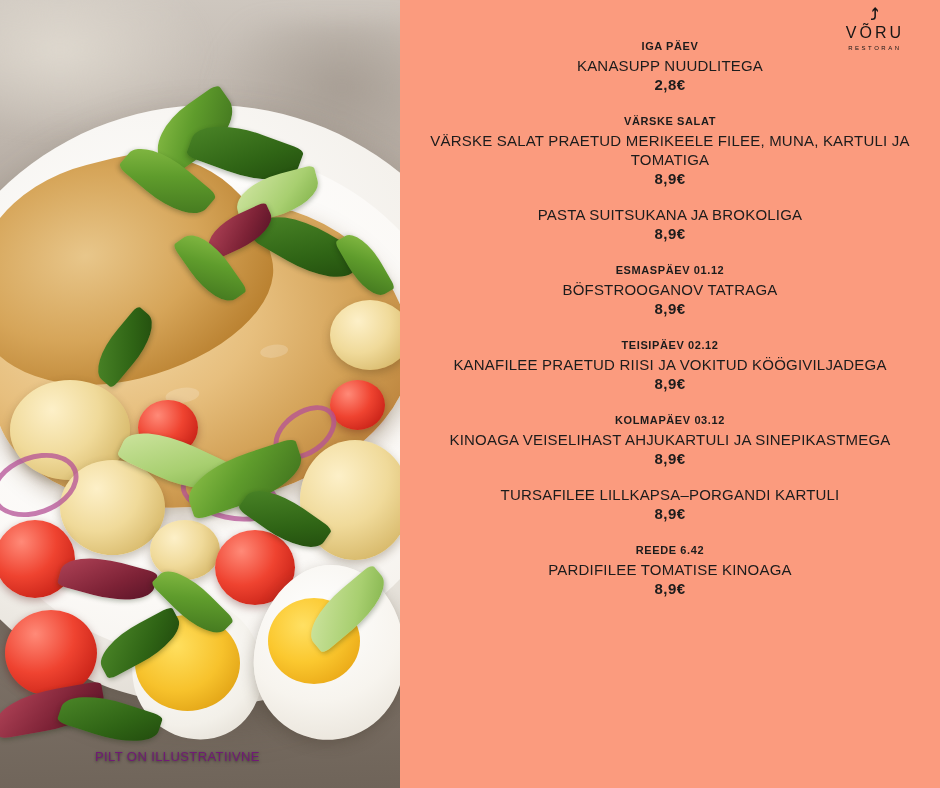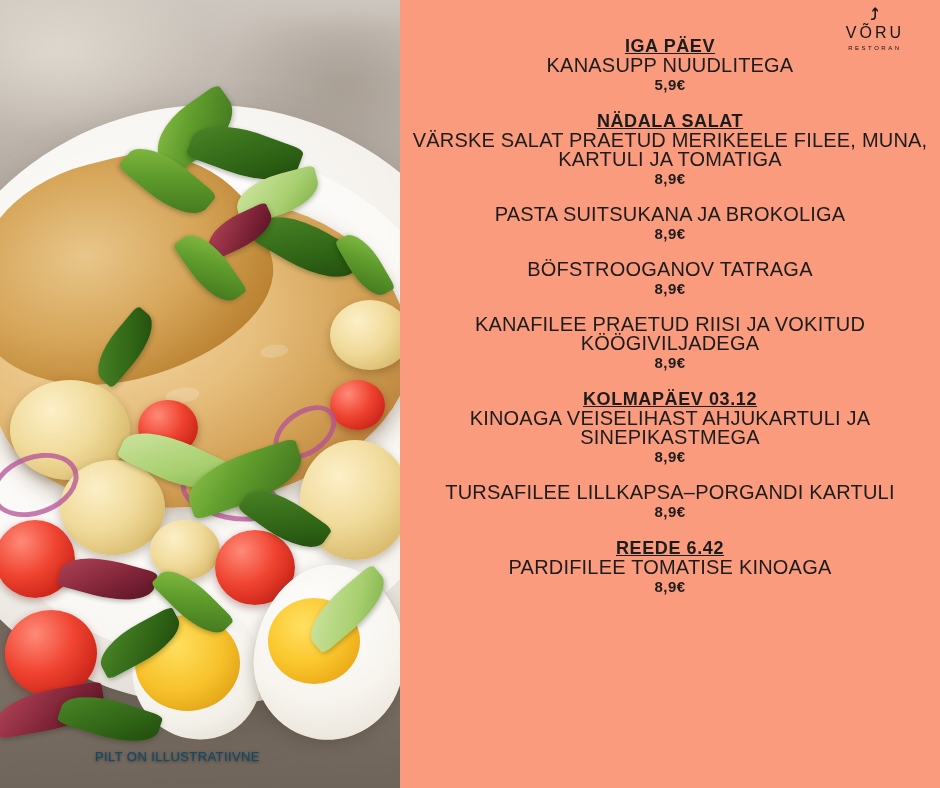--- a/index.html
+++ b/index.html
@@ -150,21 +150,21 @@
   .leaf-red {
     background:linear-gradient(140deg, #b5465a 0%, #7d2236 60%, #521124 100%);
   }
   .leaf-pale {
     background:linear-gradient(140deg, #d3e7a6 0%, #a8cf70 60%, #7cae45 100%);
   }
 
   .photo-caption {
     position:absolute;
     left:95px; bottom:24px;
-    color:#0c4a6e;
+    color:#701a75;
     font-size:13px;
     letter-spacing:.4px;
     text-shadow:0 1px 3px rgba(0,0,0,.55);
     z-index:40;
   }
 
   
   .menu-panel {
     position:relative;
     flex:1 1 auto;
@@ -209,28 +209,27 @@
     margin-top:1px;
   }
 
   .sections { margin-top:22px; }
 
   .section {
     text-align:center;
     margin-bottom:16px;
   }
   .sec-head {
-    font-size:18px;
+    font-size:11px;
     font-weight:bold;
     letter-spacing:.6px;
     line-height:20px;
-    text-decoration:underline;
   }
   .sec-desc {
-    font-size:20px;
+    font-size:15px;
     line-height:19px;
     letter-spacing:.2px;
     padding:0 4px;
   }
   .sec-price {
     font-size:15px;
     font-weight:bold;
     letter-spacing:.4px;
     line-height:20px;
   }
@@ -310,40 +309,42 @@
       <div class="logo-word">VÕRU</div>
       <div class="logo-sub">RESTORAN</div>
     </div>
 
 
     <div class="sections">
 
       <div class="section">
         <div class="sec-head">IGA PÄEV</div>
         <div class="sec-desc">KANASUPP NUUDLITEGA</div>
-        <div class="sec-price">5,9€</div>
-      </div>
-
-      <div class="section">
-        <div class="sec-head">NÄDALA SALAT</div>
+        <div class="sec-price">2,8€</div>
+      </div>
+
+      <div class="section">
+        <div class="sec-head">VÄRSKE SALAT</div>
         <div class="sec-desc">VÄRSKE SALAT PRAETUD MERIKEELE FILEE, MUNA, KARTULI JA TOMATIGA</div>
         <div class="sec-price">8,9€</div>
       </div>
 
       <div class="section">
         <div class="sec-desc">PASTA SUITSUKANA JA BROKOLIGA</div>
         <div class="sec-price">8,9€</div>
       </div>
 
       <div class="section">
+        <div class="sec-head">ESMASPÄEV 01.12</div>
         <div class="sec-desc">BÖFSTROOGANOV TATRAGA</div>
         <div class="sec-price">8,9€</div>
       </div>
 
       <div class="section">
+        <div class="sec-head">TEISIPÄEV 02.12</div>
         <div class="sec-desc">KANAFILEE PRAETUD RIISI JA VOKITUD KÖÖGIVILJADEGA</div>
         <div class="sec-price">8,9€</div>
       </div>
 
       <div class="section">
         <div class="sec-head">KOLMAPÄEV 03.12</div>
         <div class="sec-desc">KINOAGA VEISELIHAST AHJUKARTULI JA SINEPIKASTMEGA</div>
         <div class="sec-price">8,9€</div>
       </div>
 

